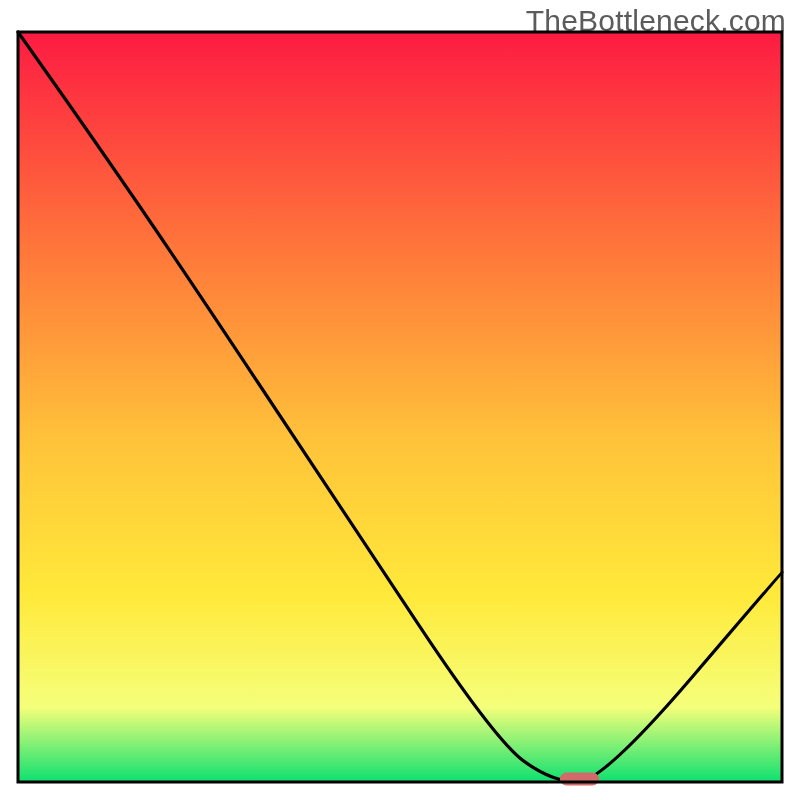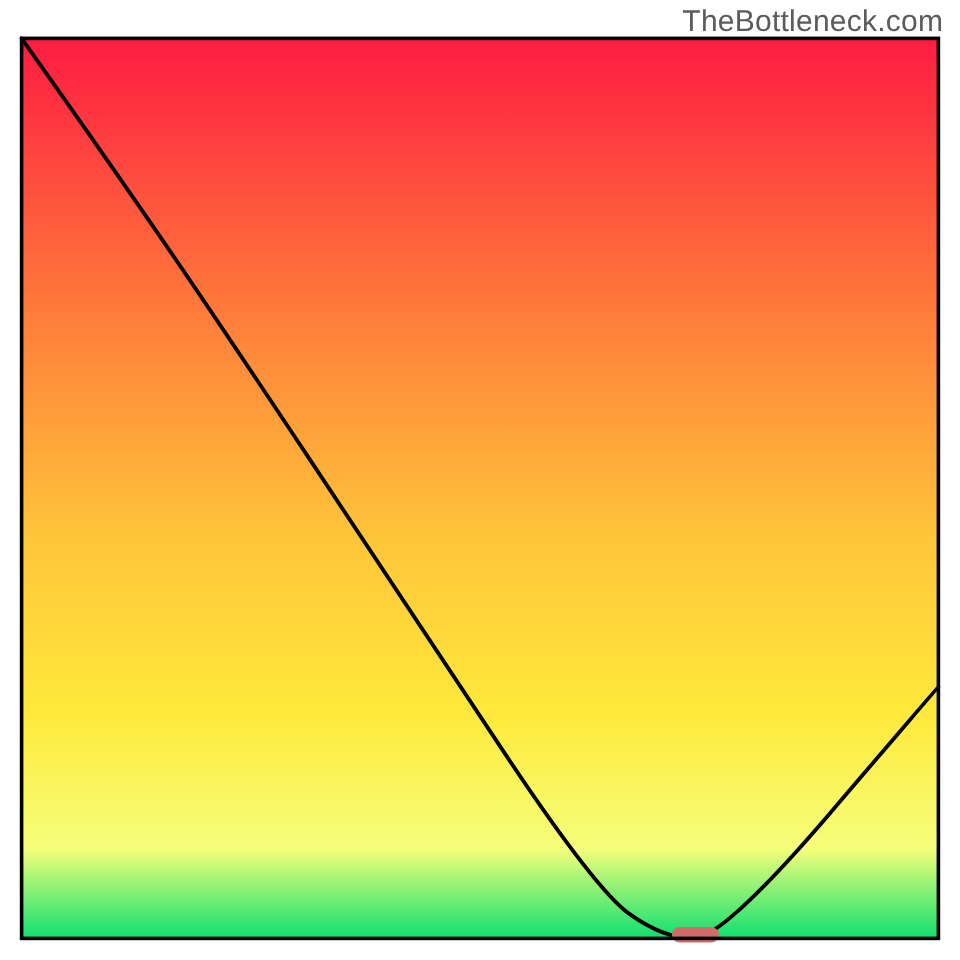--- a/index.html
+++ b/index.html
@@ -13,21 +13,21 @@
   .stage {
     position: relative;
     width: 800px;
     height: 800px;
   }
   .watermark {
     position: absolute;
     top: 4px;
     right: 14px;
     color: #5b5b5b;
-    font-size: 25px;
+    font-size: 30px;
     font-weight: 400;
     letter-spacing: 0.2px;
     user-select: none;
   }
   svg.chart {
     position: absolute;
     left: 0;
     top: 0;
   }
 </style>

